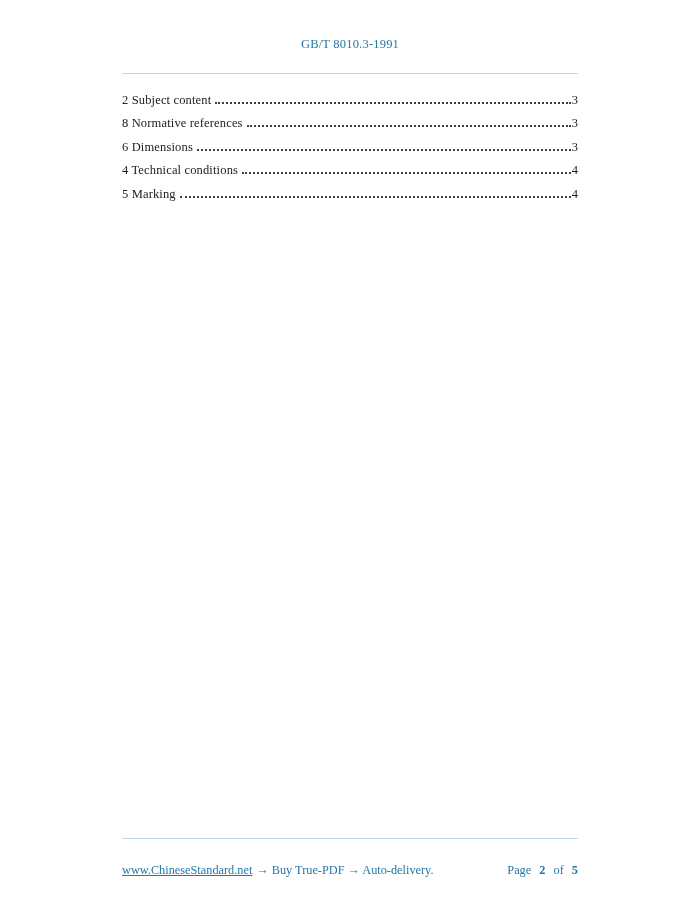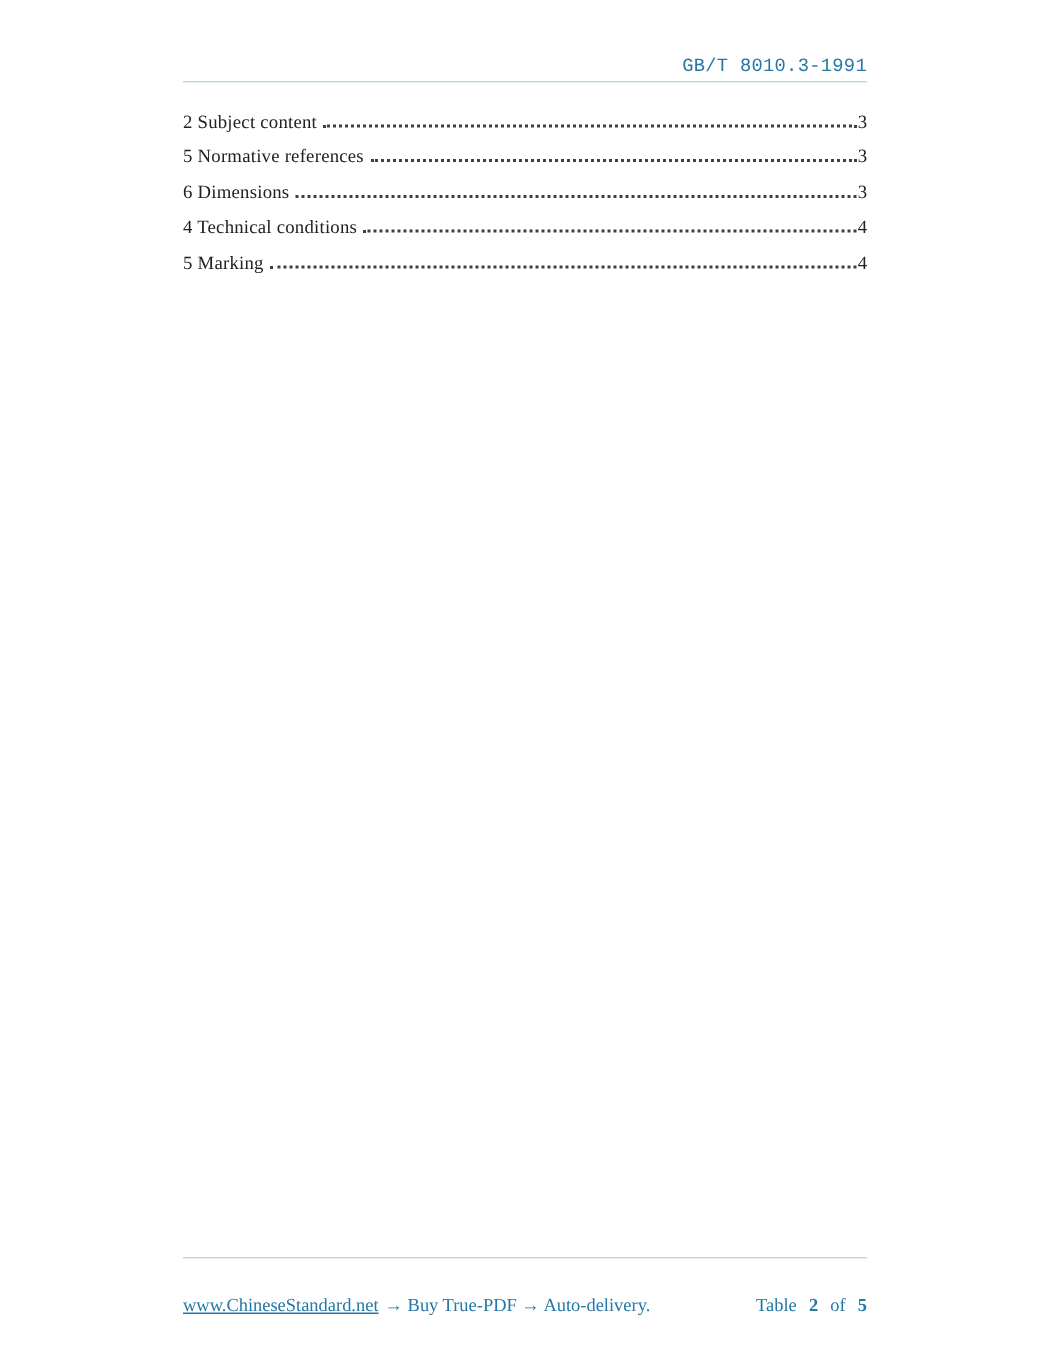--- a/index.html
+++ b/index.html
@@ -20,24 +20,23 @@
     position: relative;
     font-family: "Liberation Serif", "DejaVu Serif", serif;
     color: var(--body-text);
     overflow: hidden;
   }
   .content {
     padding: 0 122px;
   }
   .page-header {
     padding-top: 37px;
-    padding-bottom: 2px;
-    text-align: right;
+    padding-bottom: 21px;
+    text-align: center;
     border-bottom: 1px solid var(--rule);
-    font-family: Liberation Mono, monospace;
   }
   .doc-number {
     font-size: 12.5px;
     line-height: 15px;
     color: var(--accent);
     letter-spacing: 0.2px;
   }
   .doc-title {
     margin: 21px 0 0 0;
     text-align: center;
@@ -108,21 +107,21 @@
 
   <div class="toc">
 
       <div class="toc-row">
         <span class="toc-label">2 Subject content</span>
         <span class="toc-leader"></span>
         <span class="toc-page">3</span>
       </div>
 
       <div class="toc-row">
-        <span class="toc-label">5 Normative references</span>
+        <span class="toc-label">8 Normative references</span>
         <span class="toc-leader"></span>
         <span class="toc-page">3</span>
       </div>
 
       <div class="toc-row">
         <span class="toc-label">6 Dimensions</span>
         <span class="toc-leader"></span>
         <span class="toc-page">3</span>
       </div>
 
@@ -140,18 +139,18 @@
 
     </div>
 
 </div>
 
 <div class="page-footer">
   <div class="footer-left">
     <span class="footer-link">www.ChineseStandard.net</span><span class="footer-tagline">→ Buy True-PDF → Auto-delivery.</span>
   </div>
   <div class="page-indicator">
-    <span>Table</span>
+    <span>Page</span>
     <span class="num">2</span>
     <span>of</span>
     <span class="num">5</span>
   </div>
 </div>
 
 </body></html>

